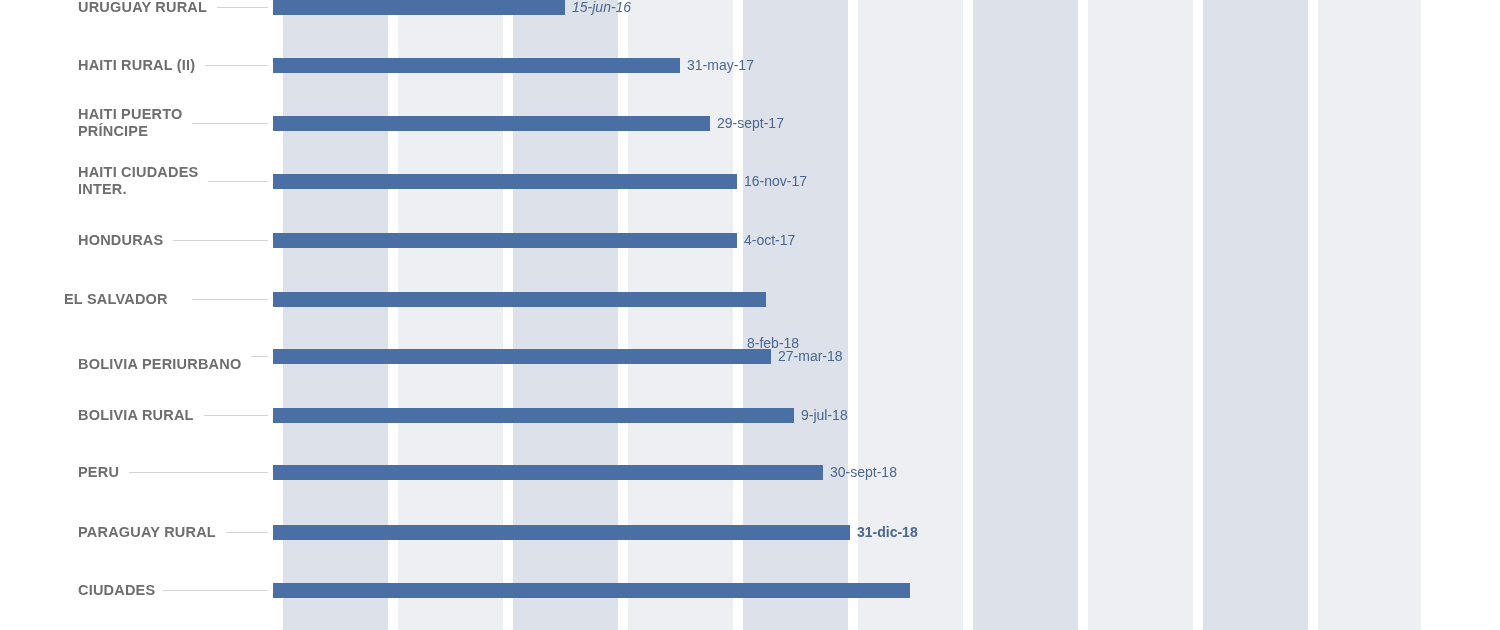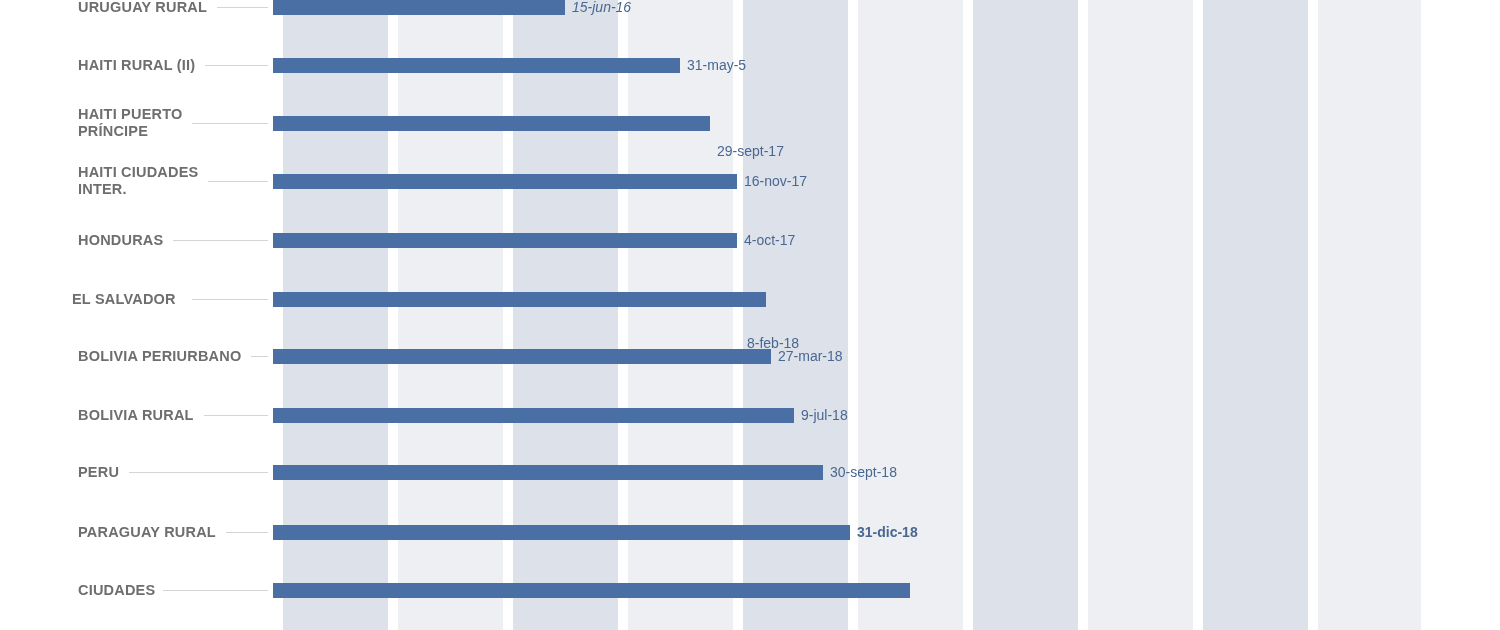--- a/index.html
+++ b/index.html
@@ -111,50 +111,50 @@
       <div class="row" style="top: 8px;">
         <div class="cat-label one-line" style="left: 78px; width: 200px;">URUGUAY RURAL</div>
         <div class="leader" style="left: 217.094px; width: 50.9062px;"></div>
         <div class="bar" style="left: 273px; width: 292px; background: rgb(74, 111, 165);"></div>
         <div class="date-label" style="left: 572px; font-style: italic;">15-jun-16</div>
       </div>
       <div class="row" style="top: 66px;">
         <div class="cat-label one-line" style="left: 78px; width: 200px;">HAITI RURAL (II)</div>
         <div class="leader" style="left: 205.312px; width: 62.6875px;"></div>
         <div class="bar" style="left: 273px; width: 407px; background: rgb(74, 111, 165);"></div>
-        <div class="date-label" style="left: 687px;">31-may-5</div>
+        <div class="date-label" style="left: 687px;">31-may-17</div>
       </div>
       <div class="row" style="top: 124px;">
         <div class="cat-label two-line" style="left: 78px; width: 200px;">HAITI PUERTO
 PRÍNCIPE</div>
         <div class="leader" style="left: 192.453px; width: 75.5469px;"></div>
         <div class="bar" style="left: 273px; width: 437px; background: rgb(74, 111, 165);"></div>
-        <div class="date-label" style="left: 717px; margin-top: 28px;">29-sept-17</div>
+        <div class="date-label" style="left: 717px;">29-sept-17</div>
       </div>
       <div class="row" style="top: 182px;">
         <div class="cat-label two-line" style="left: 78px; width: 200px;">HAITI CIUDADES
 INTER.</div>
         <div class="leader" style="left: 208.422px; width: 59.5781px;"></div>
         <div class="bar" style="left: 273px; width: 464px; background: rgb(74, 111, 165);"></div>
         <div class="date-label" style="left: 744px;">16-nov-17</div>
       </div>
       <div class="row" style="top: 241px;">
         <div class="cat-label one-line" style="left: 78px; width: 200px;">HONDURAS</div>
         <div class="leader" style="left: 173.391px; width: 94.6094px;"></div>
         <div class="bar" style="left: 273px; width: 464px; background: rgb(74, 111, 165);"></div>
         <div class="date-label" style="left: 744px;">4-oct-17</div>
       </div>
       <div class="row" style="top: 300px;">
-        <div class="cat-label one-line" style="left: 72px; width: 200px;">EL SALVADOR</div>
+        <div class="cat-label one-line" style="left: 64px; width: 200px;">EL SALVADOR</div>
         <div class="leader" style="left: 191.719px; width: 76.2812px;"></div>
         <div class="bar" style="left: 273px; width: 493px; background: rgb(74, 111, 165);"></div>
         <div class="date-label" style="left: 747px; margin-top: 44px;">8-feb-18</div>
       </div>
       <div class="row" style="top: 357px;">
-        <div class="cat-label one-line" style="left: 78px; width: 200px;">BOLIVIA PERIURBANO</div>
+        <div class="cat-label one-line" style="left: 78px; width: 200px; margin-top: 8px;">BOLIVIA PERIURBANO</div>
         <div class="leader" style="left: 251.391px; width: 16.6094px;"></div>
         <div class="bar" style="left: 273px; width: 498px; background: rgb(74, 111, 165);"></div>
         <div class="date-label" style="left: 778px;">27-mar-18</div>
       </div>
       <div class="row" style="top: 416px;">
         <div class="cat-label one-line" style="left: 78px; width: 200px;">BOLIVIA RURAL</div>
         <div class="leader" style="left: 203.641px; width: 64.3594px;"></div>
         <div class="bar" style="left: 273px; width: 521px; background: rgb(74, 111, 165);"></div>
         <div class="date-label" style="left: 801px;">9-jul-18</div>
       </div>

